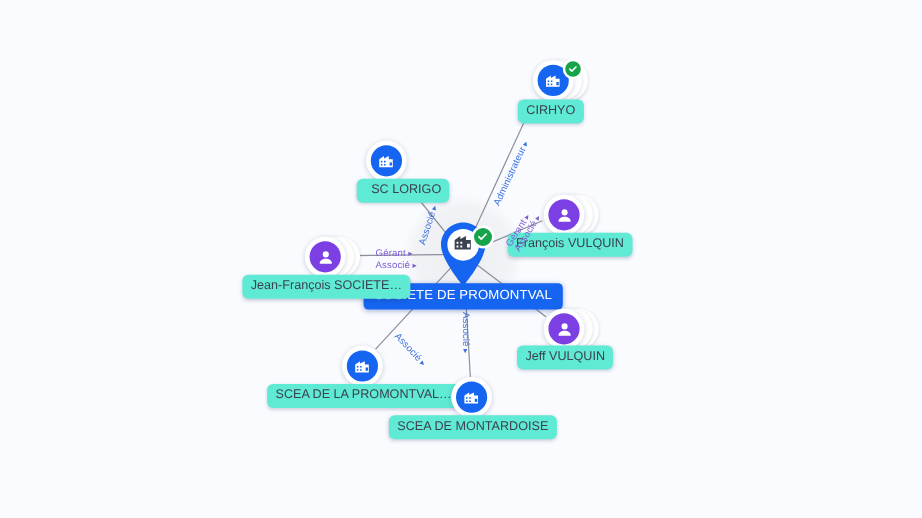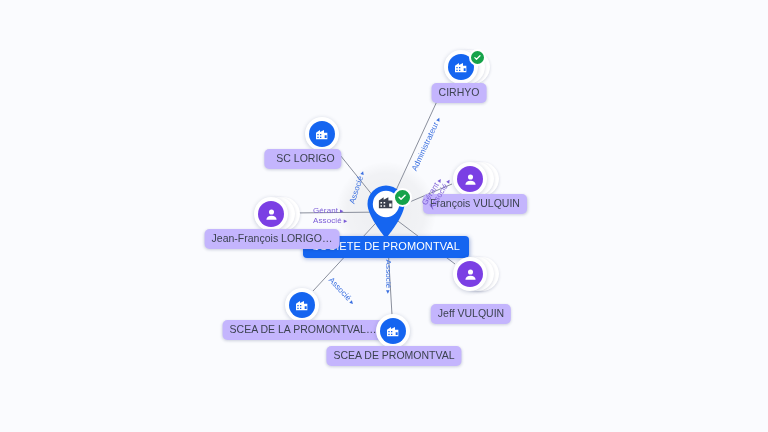--- a/index.html
+++ b/index.html
@@ -74,21 +74,21 @@
     display: flex;
     align-items: center;
     justify-content: center;
   }
 
   
   .label {
     position: absolute;
     transform: translate(-50%, 0);
     white-space: nowrap;
-    background: #c4b5fd;
+    background: #5eead4;
     color: #3c4250;
     font-size: 10.5px;
     line-height: 1;
     padding: 4px 7px 5px 7px;
     border-radius: 5px;
     box-shadow: 0 1px 3px rgba(25,40,90,0.20);
   }
   .label.root {
     background: #1565f0;
     color: #ffffff;
@@ -168,21 +168,21 @@
       <div class="node" style="left: 322px; top: 134px; width: 34px; height: 34px;">
         <div class="disc" style="width: 34px; height: 34px; z-index: 3;">
           <div class="inner company" style="width: 26px; height: 26px;">
             <svg width="16" height="16" viewBox="0 0 24 24">
               <path d="M3 20V10l6-4v3l6-3v4h5v10H3z" fill="#ffffff"></path>
               <path d="M5 12h2v2H5zm0 4h2v2H5zm4-4h2v2H9zm0 4h2v2H9zm7-2h3v4h-3z" fill="#1565f0"></path>
             </svg>
           </div>
         </div>
       </div>
-      <div class="label" style="left: 303px; top: 149px; padding-left: 12px;">SC LORIGO</div>
+      <div class="label" style="left: 336px; top: 149px; padding-left: 12px;">SC LORIGO</div>
       <div class="node" style="left: 470px; top: 179px; width: 34px; height: 34px;">
         <div class="stack" style="width: 34px; height: 34px; margin-left: 12px; z-index: 0;"></div>
         <div class="stack" style="width: 34px; height: 34px; margin-left: 7px; z-index: 1;"></div>
         <div class="disc" style="width: 34px; height: 34px; z-index: 3;">
           <div class="inner person" style="width: 26px; height: 26px;">
             <svg width="17" height="17" viewBox="0 0 24 24">
               <circle cx="12" cy="8.5" r="3.6" fill="#ffffff"></circle>
               <path d="M4.8 19.5c0-3.9 3.2-5.9 7.2-5.9s7.2 2 7.2 5.9z" fill="#ffffff"></path>
             </svg>
           </div>
@@ -194,34 +194,34 @@
         <div class="stack" style="width: 34px; height: 34px; margin-left: 7px; z-index: 1;"></div>
         <div class="disc" style="width: 34px; height: 34px; z-index: 3;">
           <div class="inner person" style="width: 26px; height: 26px;">
             <svg width="17" height="17" viewBox="0 0 24 24">
               <circle cx="12" cy="8.5" r="3.6" fill="#ffffff"></circle>
               <path d="M4.8 19.5c0-3.9 3.2-5.9 7.2-5.9s7.2 2 7.2 5.9z" fill="#ffffff"></path>
             </svg>
           </div>
         </div>
       </div>
-      <div class="label" style="left: 272px; top: 229px;">Jean-François LORIGO…</div>
+      <div class="label" style="left: 272px; top: 229px;">Jean-François SOCIETE…</div>
       <div class="node" style="left: 470px; top: 274px; width: 34px; height: 34px;">
         <div class="stack" style="width: 34px; height: 34px; margin-left: 12px; z-index: 0;"></div>
         <div class="stack" style="width: 34px; height: 34px; margin-left: 7px; z-index: 1;"></div>
         <div class="disc" style="width: 34px; height: 34px; z-index: 3;">
           <div class="inner person" style="width: 26px; height: 26px;">
             <svg width="17" height="17" viewBox="0 0 24 24">
               <circle cx="12" cy="8.5" r="3.6" fill="#ffffff"></circle>
               <path d="M4.8 19.5c0-3.9 3.2-5.9 7.2-5.9s7.2 2 7.2 5.9z" fill="#ffffff"></path>
             </svg>
           </div>
         </div>
       </div>
-      <div class="label" style="left: 471px; top: 304px;">Jeff VULQUIN</div>
+      <div class="label" style="left: 471px; top: 288px;">Jeff VULQUIN</div>
       <div class="node" style="left: 302px; top: 305px; width: 34px; height: 34px;">
         <div class="disc" style="width: 34px; height: 34px; z-index: 3;">
           <div class="inner company" style="width: 26px; height: 26px;">
             <svg width="16" height="16" viewBox="0 0 24 24">
               <path d="M3 20V10l6-4v3l6-3v4h5v10H3z" fill="#ffffff"></path>
               <path d="M5 12h2v2H5zm0 4h2v2H5zm4-4h2v2H9zm0 4h2v2H9zm7-2h3v4h-3z" fill="#1565f0"></path>
             </svg>
           </div>
         </div>
       </div>
@@ -229,21 +229,21 @@
       <div class="node" style="left: 393px; top: 331px; width: 34px; height: 34px;">
         <div class="disc" style="width: 34px; height: 34px; z-index: 3;">
           <div class="inner company" style="width: 26px; height: 26px;">
             <svg width="16" height="16" viewBox="0 0 24 24">
               <path d="M3 20V10l6-4v3l6-3v4h5v10H3z" fill="#ffffff"></path>
               <path d="M5 12h2v2H5zm0 4h2v2H5zm4-4h2v2H9zm0 4h2v2H9zm7-2h3v4h-3z" fill="#1565f0"></path>
             </svg>
           </div>
         </div>
       </div>
-      <div class="label" style="left: 394px; top: 346px;">SCEA DE PROMONTVAL</div>
+      <div class="label" style="left: 394px; top: 346px;">SCEA DE MONTARDOISE</div>
     </div>
 
   <div id="relations-layer">
       <div class="rel blue" style="left: 414px; top: 166px; transform: rotate(-65deg);">Administrateur<span class="arrow"> ▸</span></div>
       <div class="rel blue" style="left: 352px; top: 199px; transform: rotate(-72deg);">Associé<span class="arrow"> ▸</span></div>
       <div class="rel violet" style="left: 313px; top: 206px; transform: rotate(0deg);">Gérant<span class="arrow"> ▸</span></div>
       <div class="rel violet" style="left: 313px; top: 216px; transform: rotate(0deg);">Associé<span class="arrow"> ▸</span></div>
       <div class="rel violet" style="left: 424px; top: 200px; transform: rotate(-58deg);">Gérant<span class="arrow"> ▸</span></div>
       <div class="rel violet" style="left: 431px; top: 204px; transform: rotate(-58deg);">Associé<span class="arrow"> ▸</span></div>
       <div class="rel blue" style="left: 330px; top: 274px; transform: rotate(47deg);">Associé<span class="arrow"> ▸</span></div>

